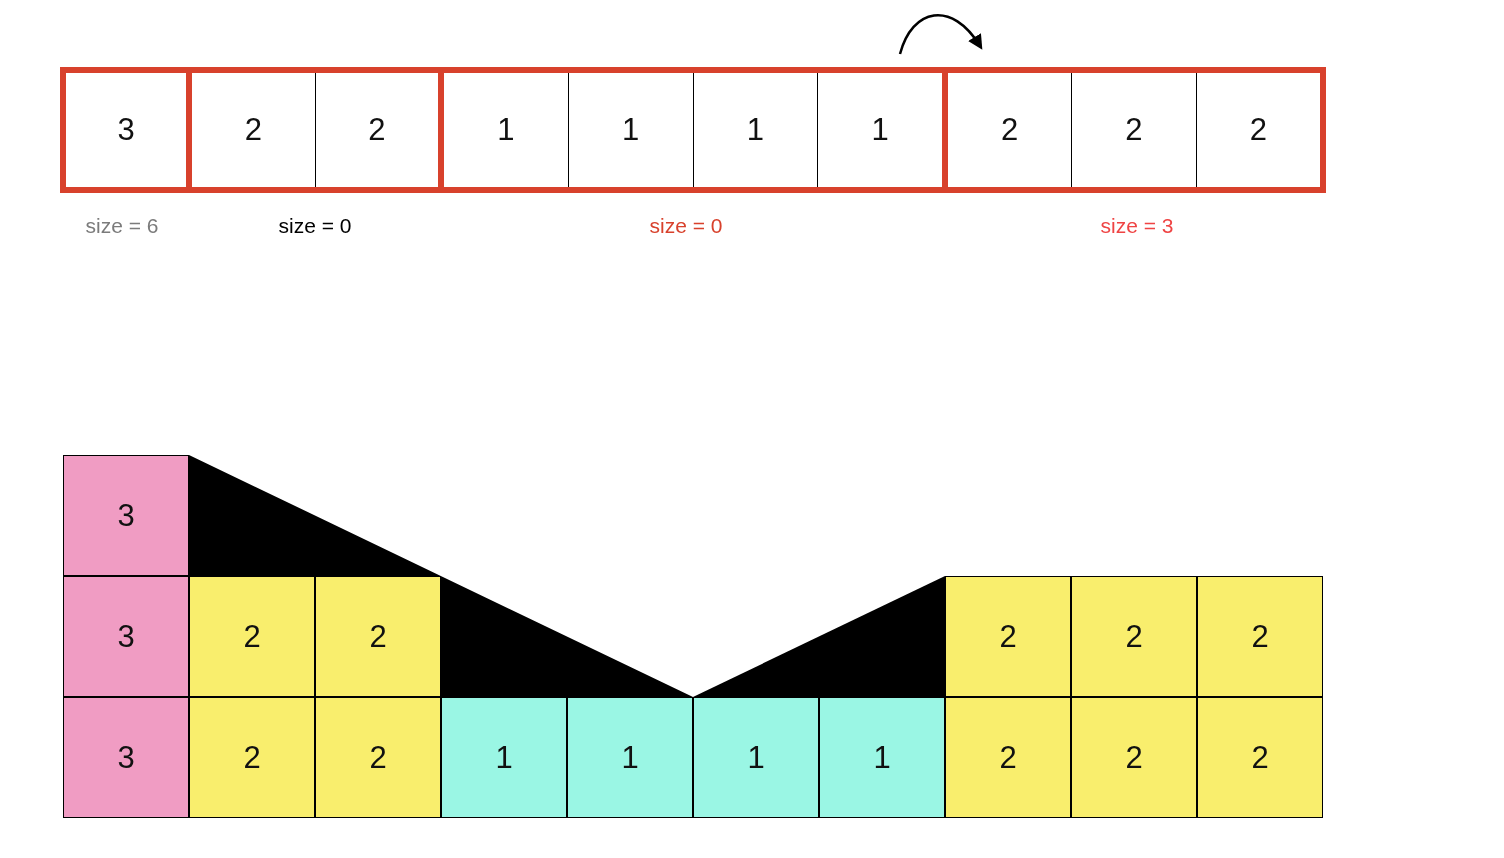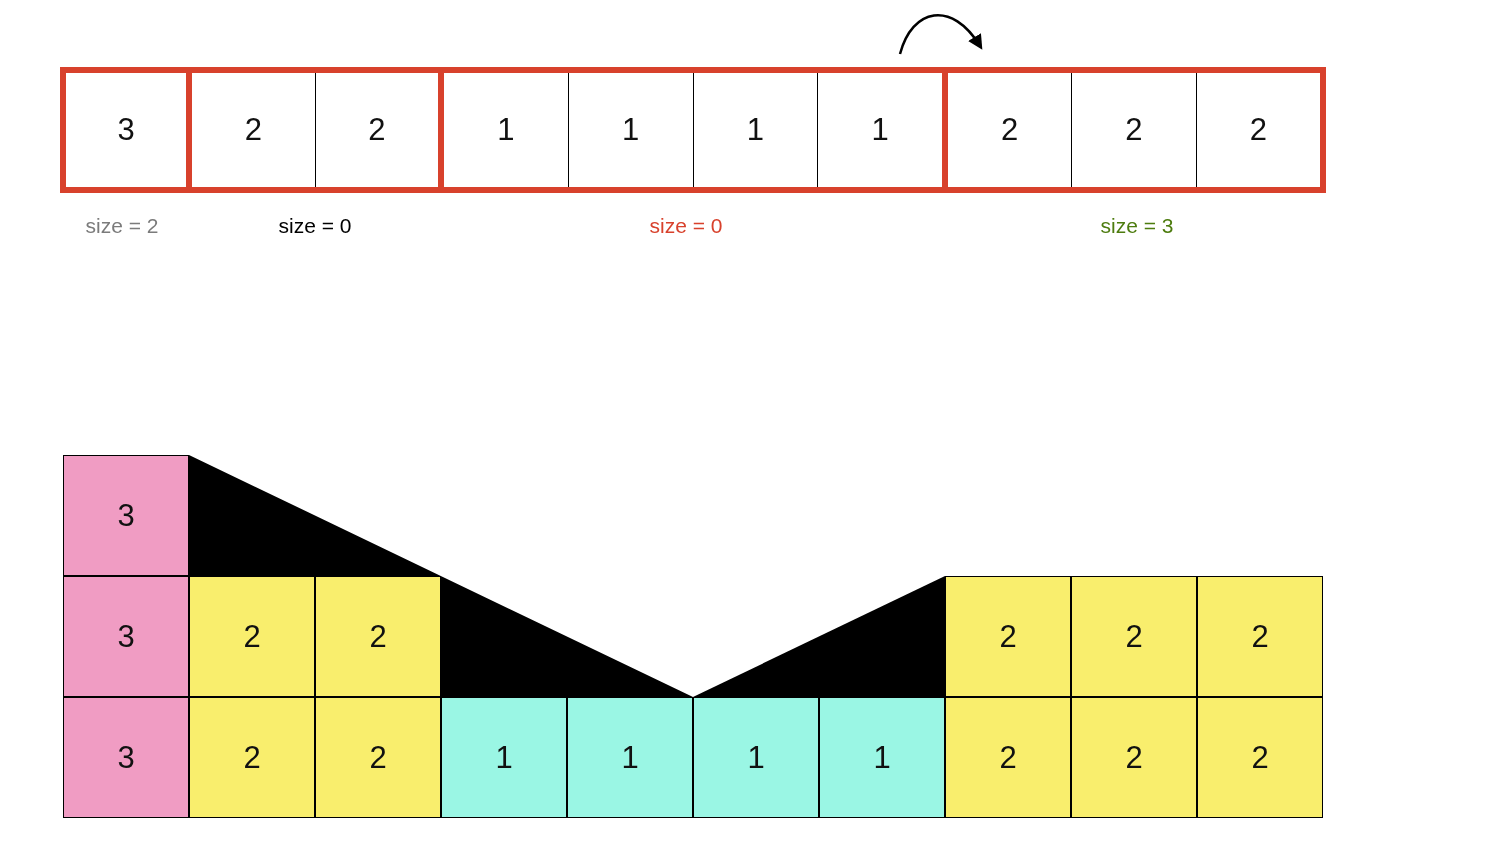--- a/index.html
+++ b/index.html
@@ -77,24 +77,24 @@
     <div class="acell">1</div>
     <div class="acell">1</div>
   </div>
 
   <div class="group g4">
     <div class="acell">2</div>
     <div class="acell">2</div>
     <div class="acell">2</div>
   </div>
 
-  <div class="size-label sl1" style="color:#7B7B7B">size = 2</div>
+  <div class="size-label sl1" style="color:#7B7B7B">size = 6</div>
   <div class="size-label sl2" style="color:#000000">size = 0</div>
   <div class="size-label sl3" style="color:#D8412C">size = 0</div>
-  <div class="size-label sl4" style="color:#4d7c0f">size = 3</div>
+  <div class="size-label sl4" style="color:#ef4444">size = 3</div>
 
   <svg class="shape-svg" width="1504" height="858" viewBox="0 0 1504 858">
     <polygon fill="#000000" points="189,455 693,697 441,697 441,576 189,576"></polygon>
     <polygon fill="#000000" points="693,697 945,576 945,697"></polygon>
   </svg>
 
   <div class="hcell pink c1 r3">3</div>
   <div class="hcell pink c1 r2">3</div>
   <div class="hcell pink c1 r1">3</div>
 

